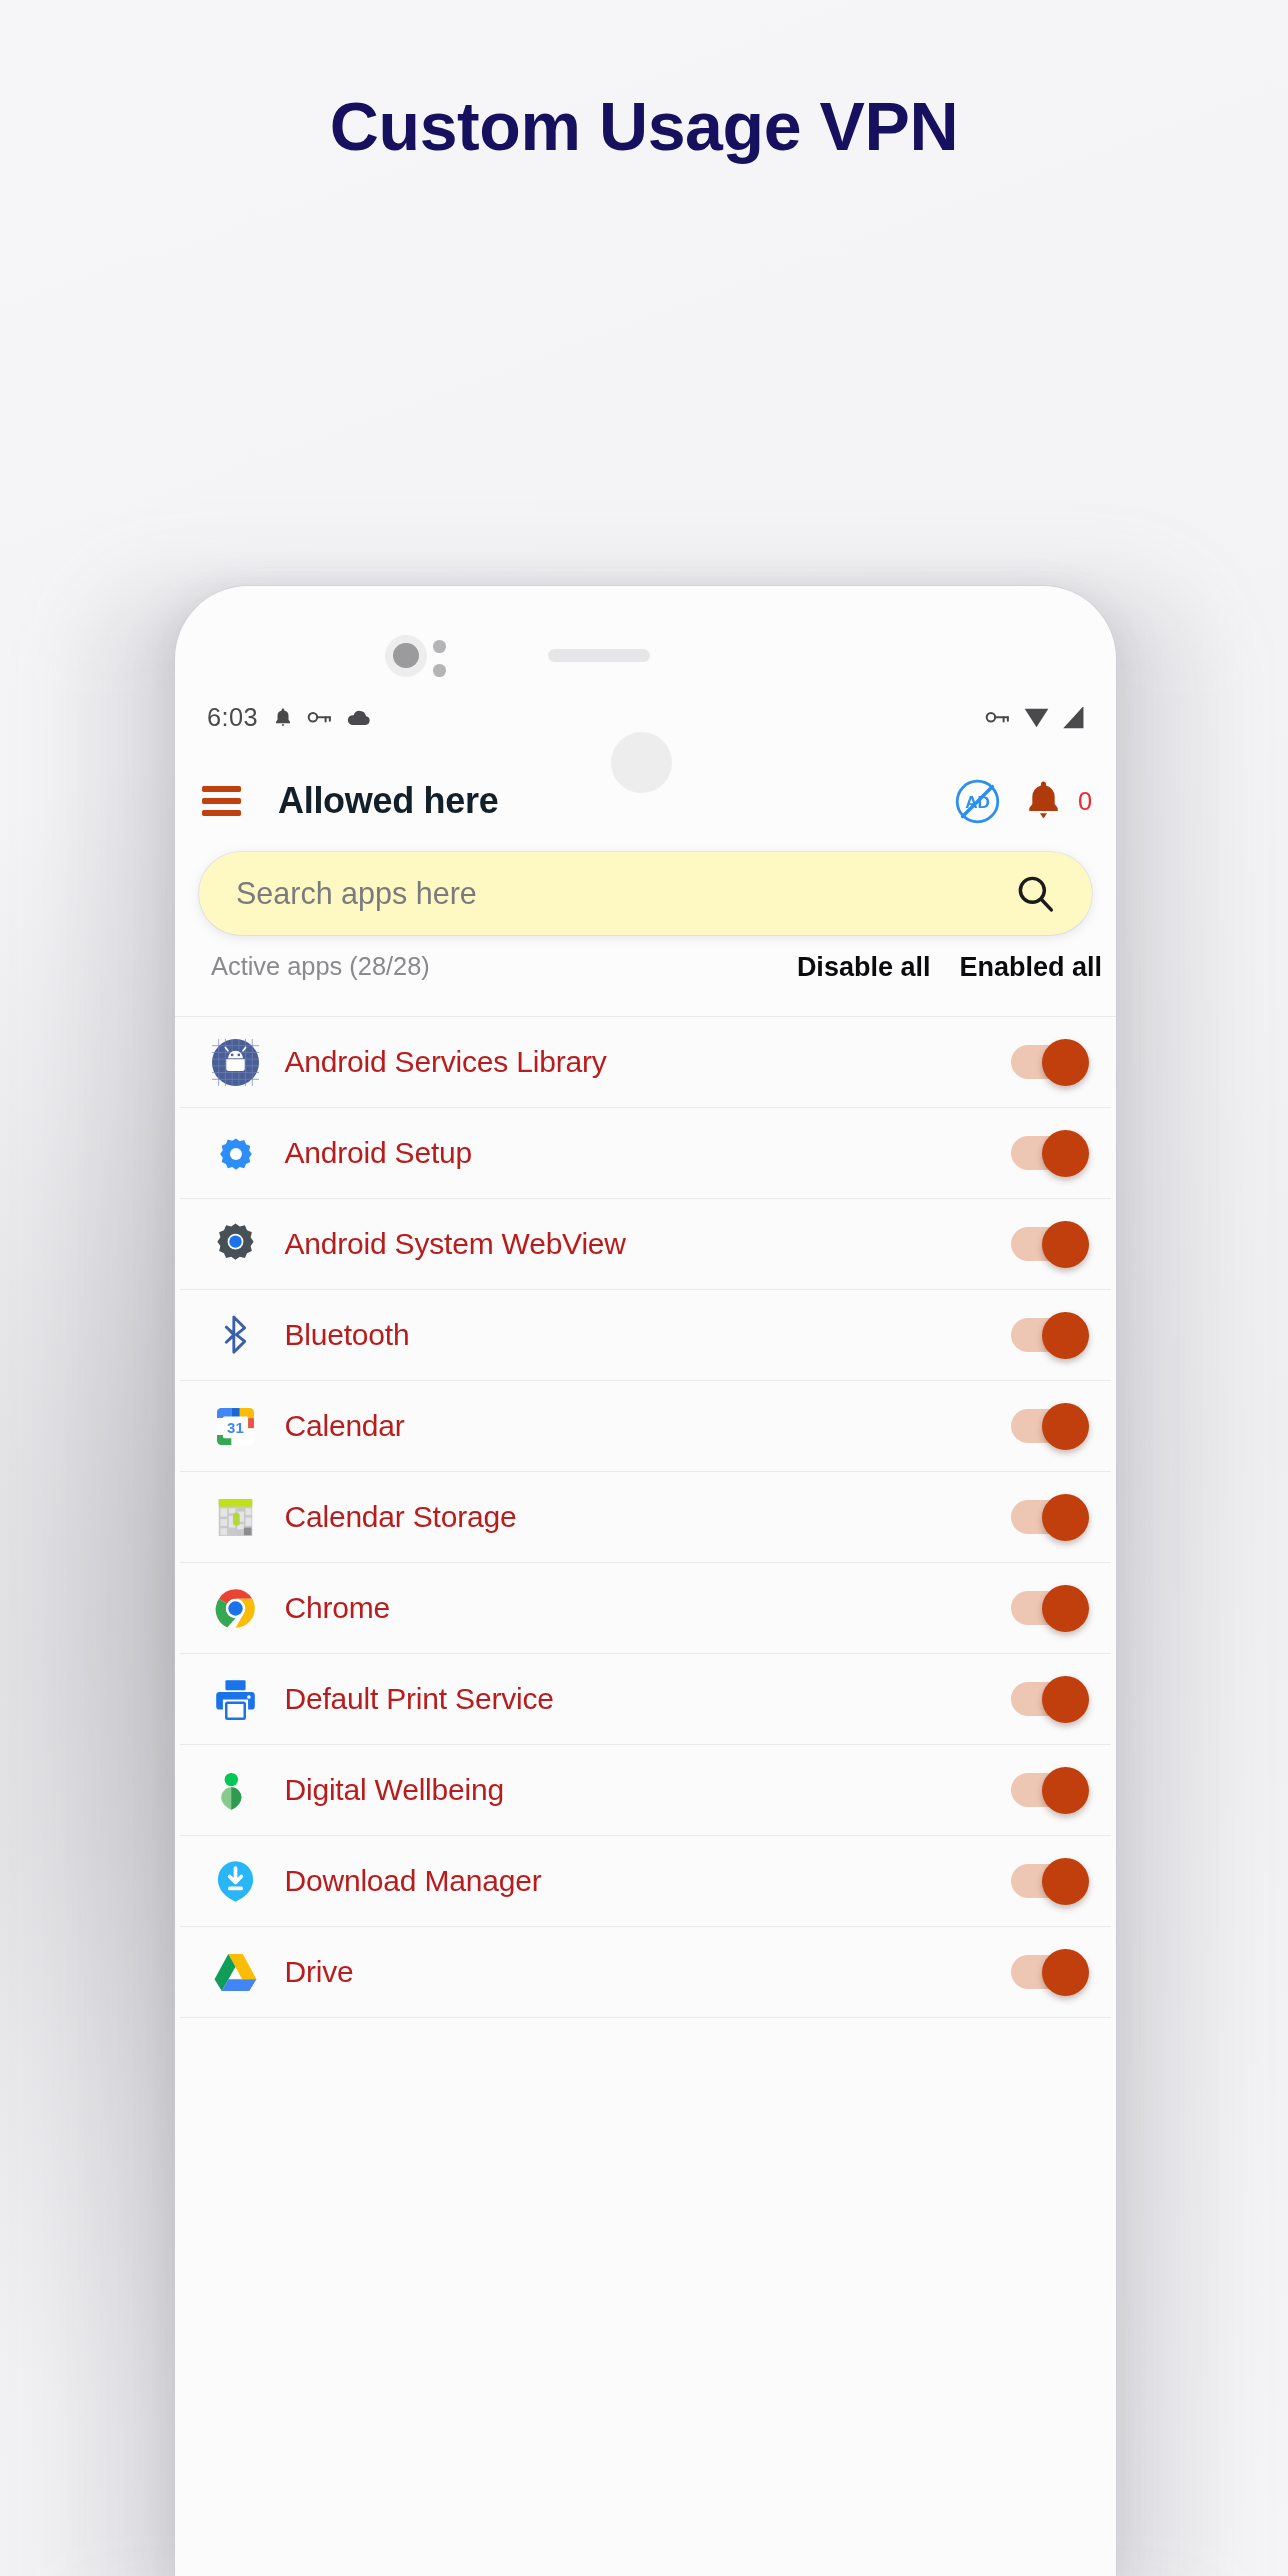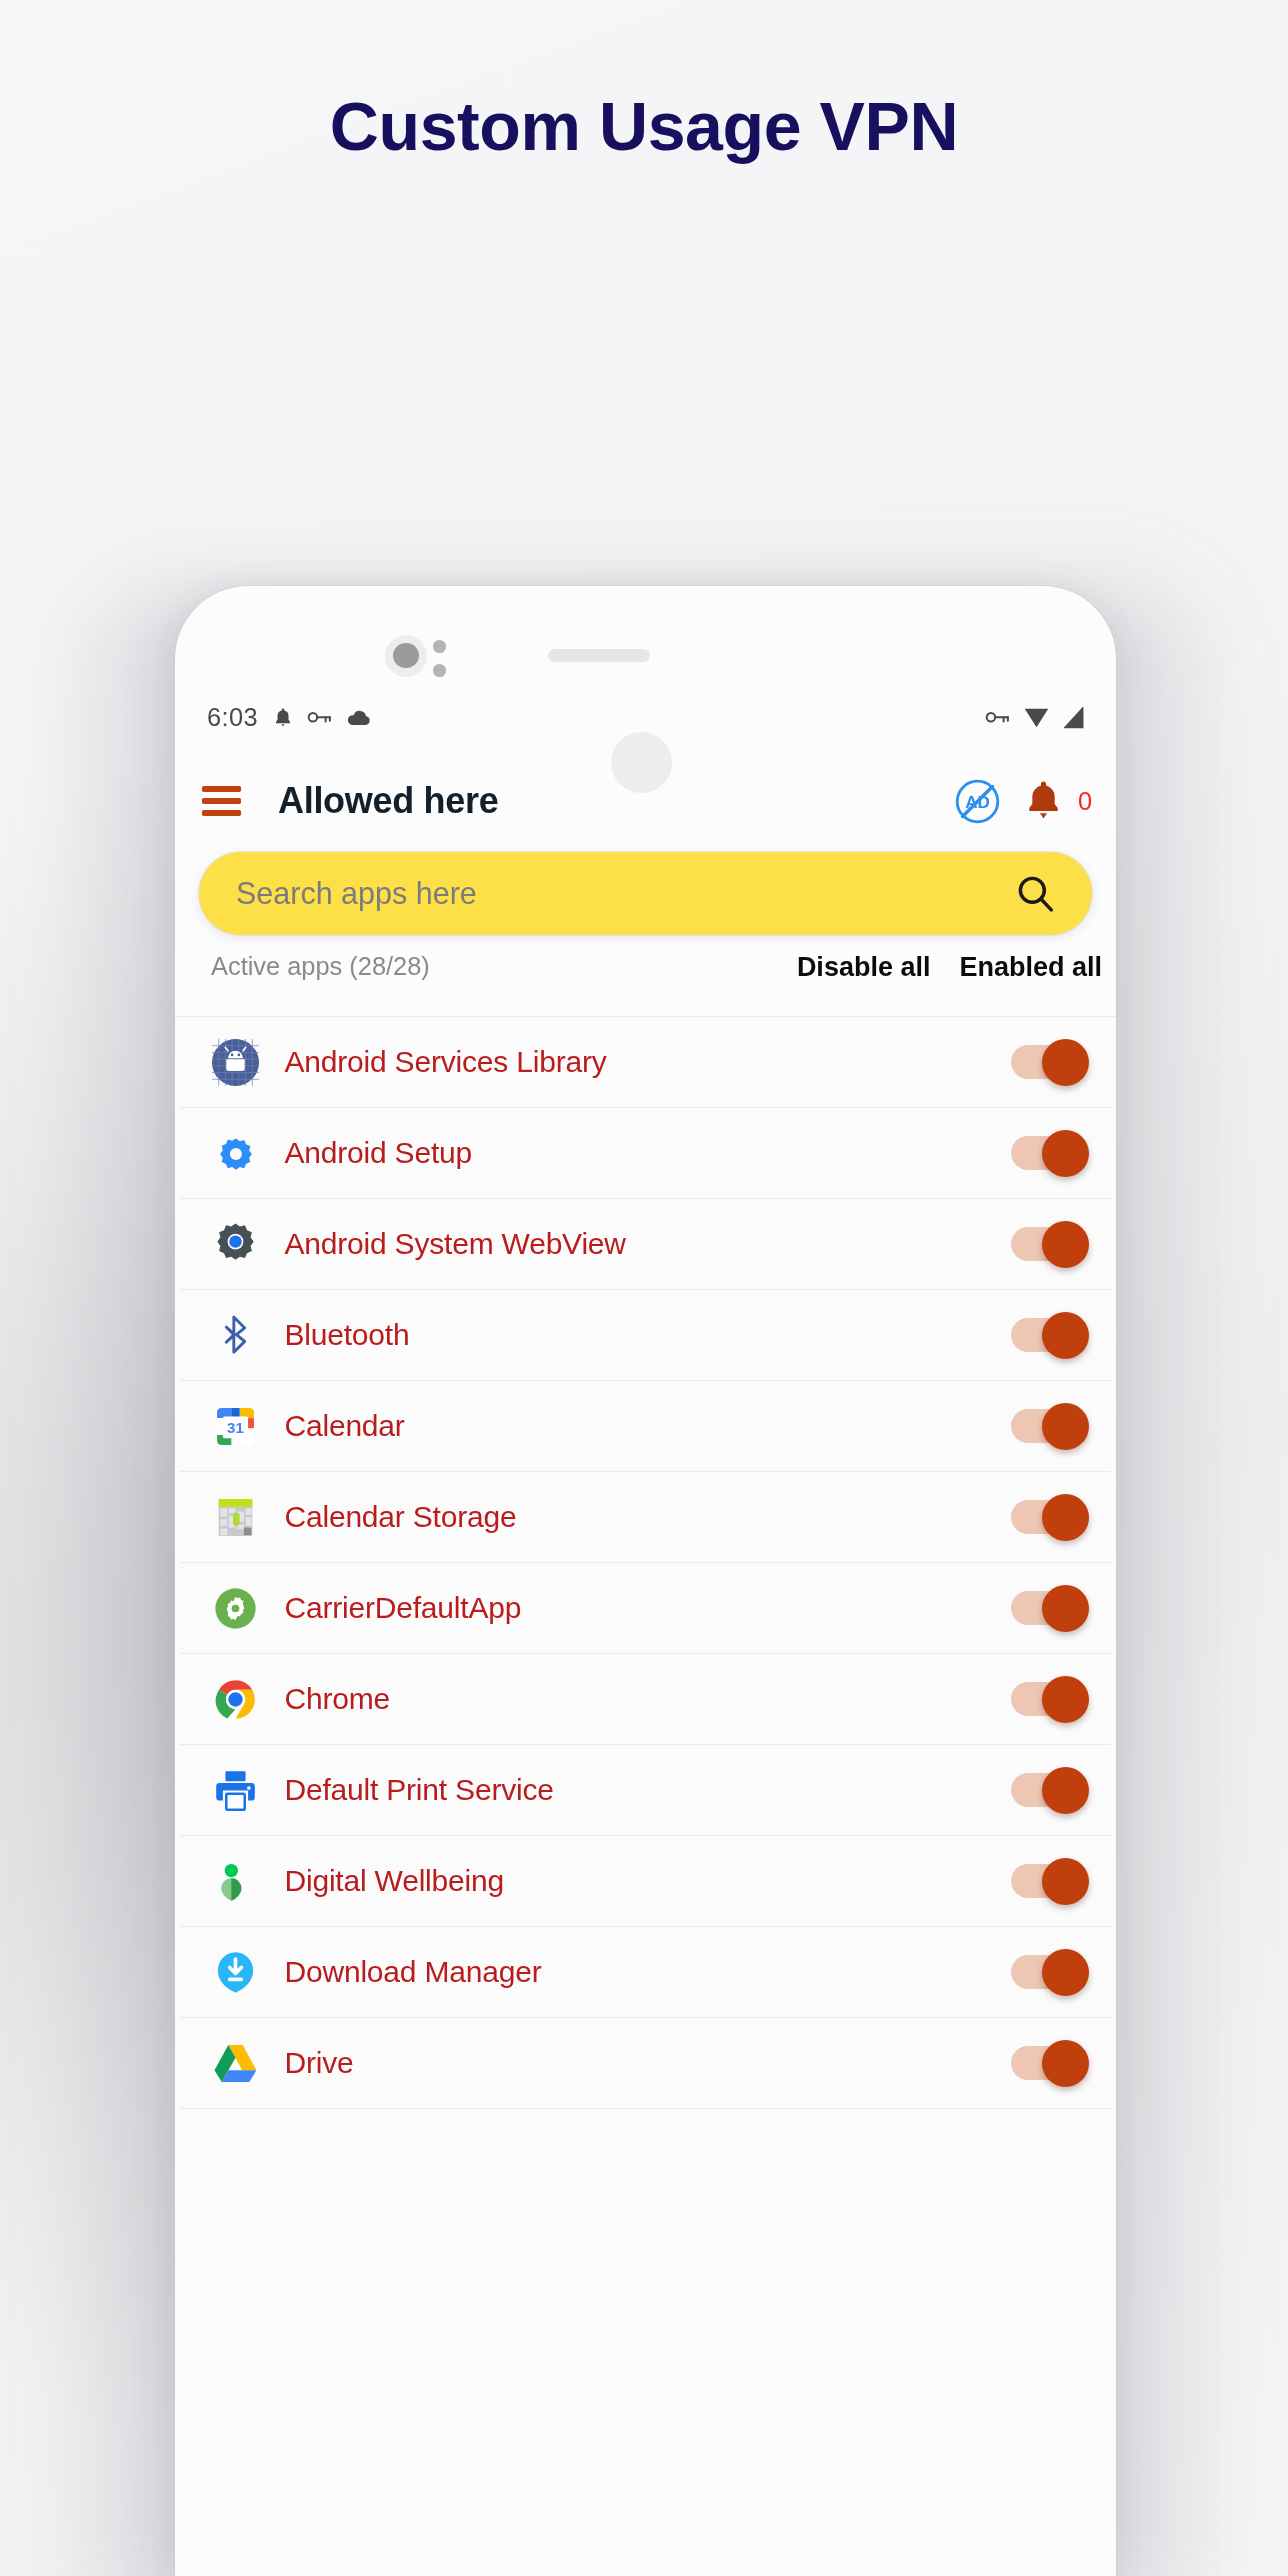--- a/index.html
+++ b/index.html
@@ -205,21 +205,21 @@
     top: 266px;
     left: 24px;
     width: 893px;
     height: 83px;
     z-index: 4;
   }
   .search-box {
     width: 100%;
     height: 100%;
     border-radius: 44px;
-    background: #fde047;
+    background: #fef9c3;
     box-shadow: 0 2.5px 10.2px rgba(130,130,140,0.18), 0 0 0 0.8px rgba(228,228,232,0.9);
     display: flex;
     align-items: center;
     padding: 0 36px 0 37px;
   }
   .search-placeholder {
     font-size: 30.5px;
     color: #7b7b7f;
     flex: 1;
   }
@@ -509,34 +509,20 @@
         </div>
         <div class="app-name">Calendar Storage</div>
         <div class="toggle">
           <div class="track"></div>
           <div class="thumb"></div>
         </div>
       </div>
       <div class="app-row">
         <div class="app-icon">
           <svg viewBox="0 0 56 56" width="47" height="47">
-    <circle cx="28" cy="28" r="24" fill="#6ab04c"></circle>
-    <path fill="#fff" d="M28 14l2.4 1.8 3-.8 1.2 2.9 2.9 1.2-.8 3L38.5 28l-1.8 2.4.8 3-2.9 1.2-1.2 2.9-3-.8L28 42l-2.4-1.8-3 .8-1.2-2.9-2.9-1.2.8-3L17.5 28l1.8-2.4-.8-3 2.9-1.2 1.2-2.9 3 .8z"></path>
-    <circle cx="28" cy="28" r="4.6" fill="#6ab04c"></circle>
-  </svg>
-        </div>
-        <div class="app-name">CarrierDefaultApp</div>
-        <div class="toggle">
-          <div class="track"></div>
-          <div class="thumb"></div>
-        </div>
-      </div>
-      <div class="app-row">
-        <div class="app-icon">
-          <svg viewBox="0 0 56 56" width="47" height="47">
     <circle cx="28" cy="28" r="23" fill="#fff"></circle>
     <path d="M28 5a23 23 0 0 1 19.9 11.5H28a11.5 11.5 0 0 0-10 5.9L8.3 16.5A23 23 0 0 1 28 5z" fill="#ea4335"></path>
     <path d="M8.3 16.5l9.7 5.9A11.5 11.5 0 0 0 28 39.5l-9.9 11A23 23 0 0 1 8.3 16.5z" fill="#34a853"></path>
     <path d="M47.9 16.5A23 23 0 0 1 28.1 51l9.8-17A11.5 11.5 0 0 0 28 16.5z" fill="#fbbc04"></path>
     <circle cx="28" cy="28" r="11.3" fill="#fff"></circle>
     <circle cx="28" cy="28" r="8.6" fill="#1a73e8"></circle>
   </svg>
         </div>
         <div class="app-name">Chrome</div>
         <div class="toggle">

